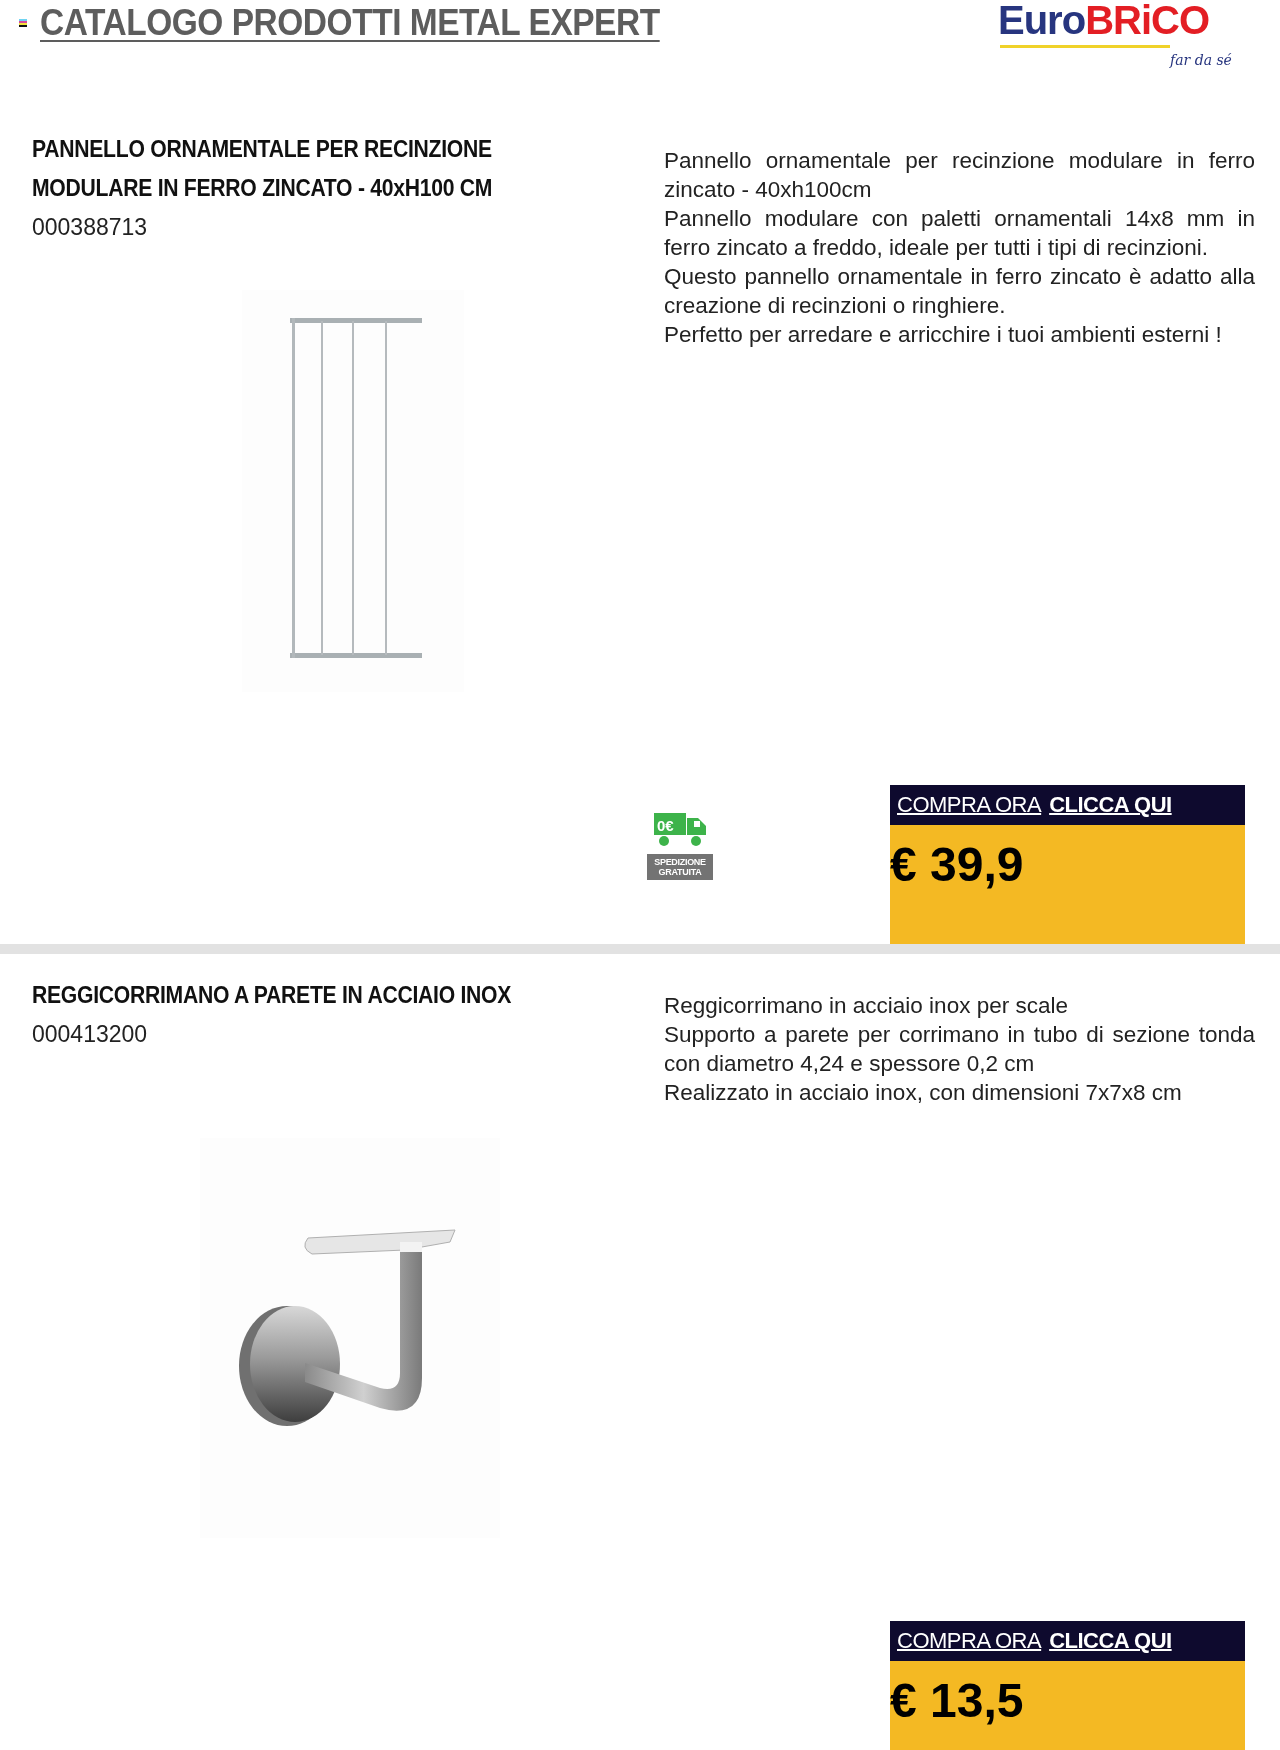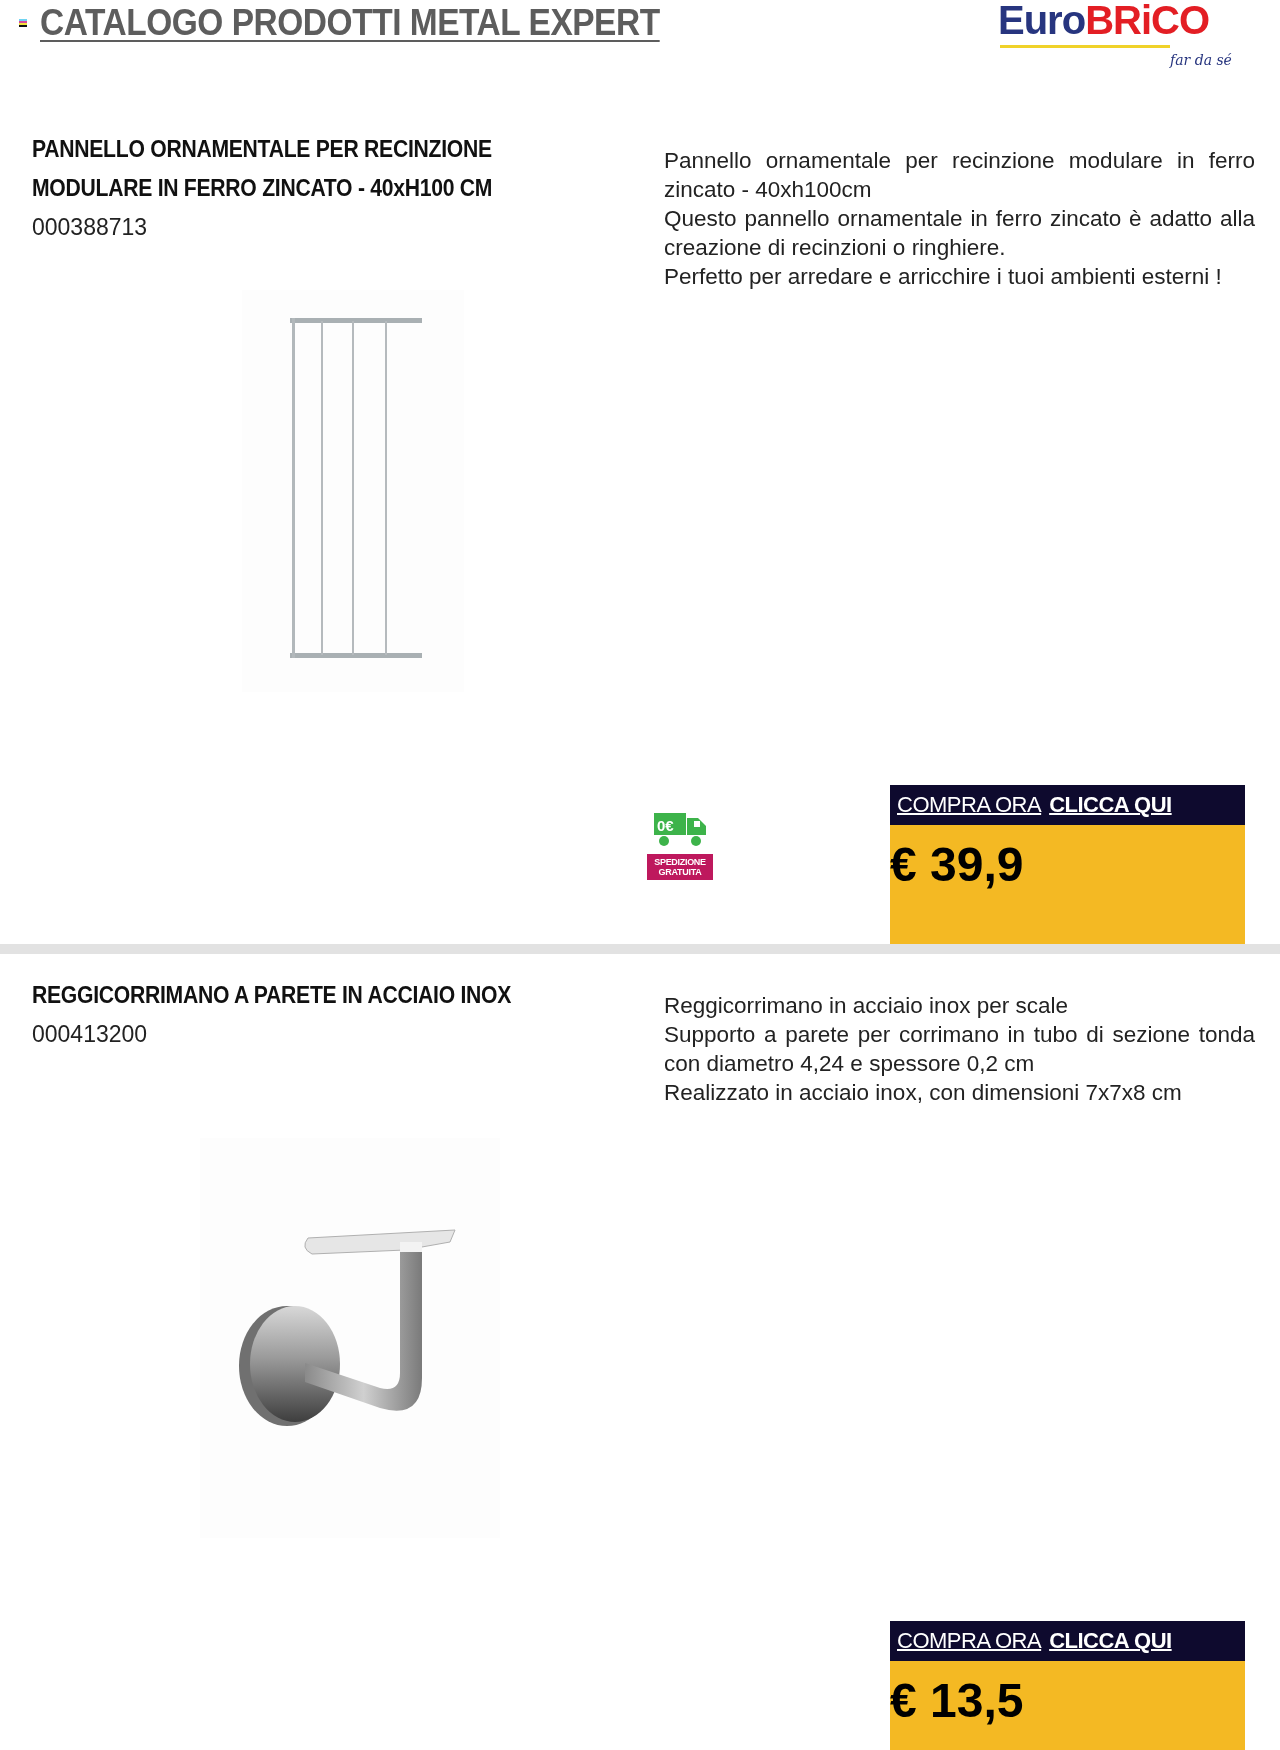--- a/index.html
+++ b/index.html
@@ -27,21 +27,21 @@
   .img-box { position: absolute; background: #fdfdfd; }
 
   .buy-box { position: absolute; left: 890px; width: 355px; }
   .buy-head { height: 40px; background: #0e0a2e; color: #fff; font-size: 22px; line-height: 40px; padding-left: 7px; white-space: nowrap; margin-top: 33px; }
   .buy-head .compra { text-decoration: underline; text-decoration-thickness: 2px; letter-spacing: -0.5px; }
   .buy-head .clicca { font-weight: bold; text-decoration: underline; text-decoration-thickness: 2px; margin-left: 8px; letter-spacing: -0.5px; }
   .buy-price { background: #f4b923; height: 120px; font-size: 48px; font-weight: bold; color: #000; padding-top: 12px; white-space: nowrap; }
 
   .ship-badge { position: absolute; left: 647px; top: 813px; width: 66px; height: 68px; }
   .ship-truck { position: absolute; left: 7px; top: 0; width: 52px; height: 34px; }
-  .ship-label { position: absolute; left: 0; top: 41px; width: 66px; height: 26px; background: #be185d; color: #fff; font-size: 9px; font-weight: bold; text-align: center; line-height: 10px; padding-top: 3px; letter-spacing: -0.3px; }
+  .ship-label { position: absolute; left: 0; top: 41px; width: 66px; height: 26px; background: #737373; color: #fff; font-size: 9px; font-weight: bold; text-align: center; line-height: 10px; padding-top: 3px; letter-spacing: -0.3px; }
 
   .divider { position: absolute; left: 0; top: 944px; width: 1280px; height: 10px; background: #e2e2e2; }
 </style>
 </head>
 <body>
 
 <div class="header">
   <div class="color-marker">
     <span style="background:#6fd4f2"></span>
     <span style="background:#d94a9a"></span>
@@ -61,20 +61,21 @@
 
 <div class="product" style="top:0;">
   <div class="p-title" style="top:130px;">
     <div>PANNELLO ORNAMENTALE PER RECINZIONE</div>
     <div>MODULARE IN FERRO ZINCATO - 40xH100 CM</div>
   </div>
   <div class="p-code" style="top:214px;">000388713</div>
 
   <div class="p-desc" style="top:146px;">
     <div>Pannello ornamentale per recinzione modulare in ferro zincato - 40xh100cm</div>
+    <div>Pannello modulare con paletti ornamentali 14x8 mm in ferro zincato a freddo, ideale per tutti i tipi di recinzioni.</div>
     <div>Questo pannello ornamentale in ferro zincato è adatto alla creazione di recinzioni o ringhiere.</div>
     <div>Perfetto per arredare e arricchire i tuoi ambienti esterni !</div>
   </div>
 
   <div class="img-box" style="left:242px; top:290px; width:222px; height:402px;">
     <svg width="222" height="402" viewBox="0 0 222 402">
       <rect x="48" y="28" width="132" height="5" fill="#a9b0b3"></rect>
       <rect x="48" y="363" width="132" height="5" fill="#a9b0b3"></rect>
       <rect x="50" y="28" width="3" height="340" fill="#b2b8bb"></rect>
       <rect x="79" y="31" width="2" height="334" fill="#b5babd"></rect>

